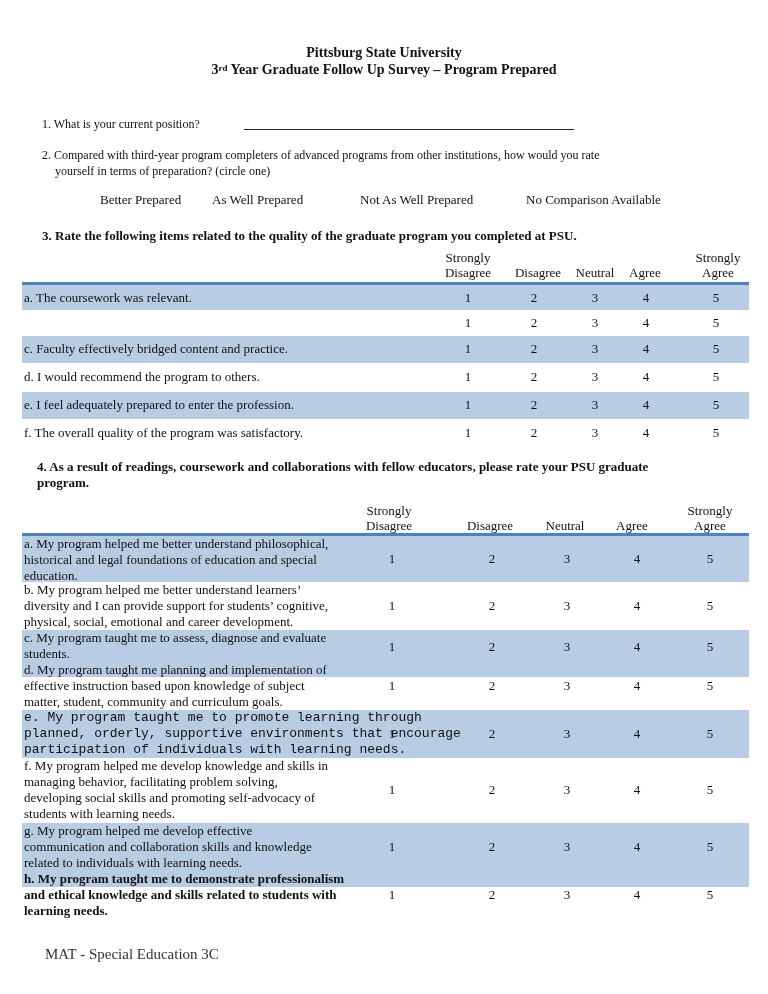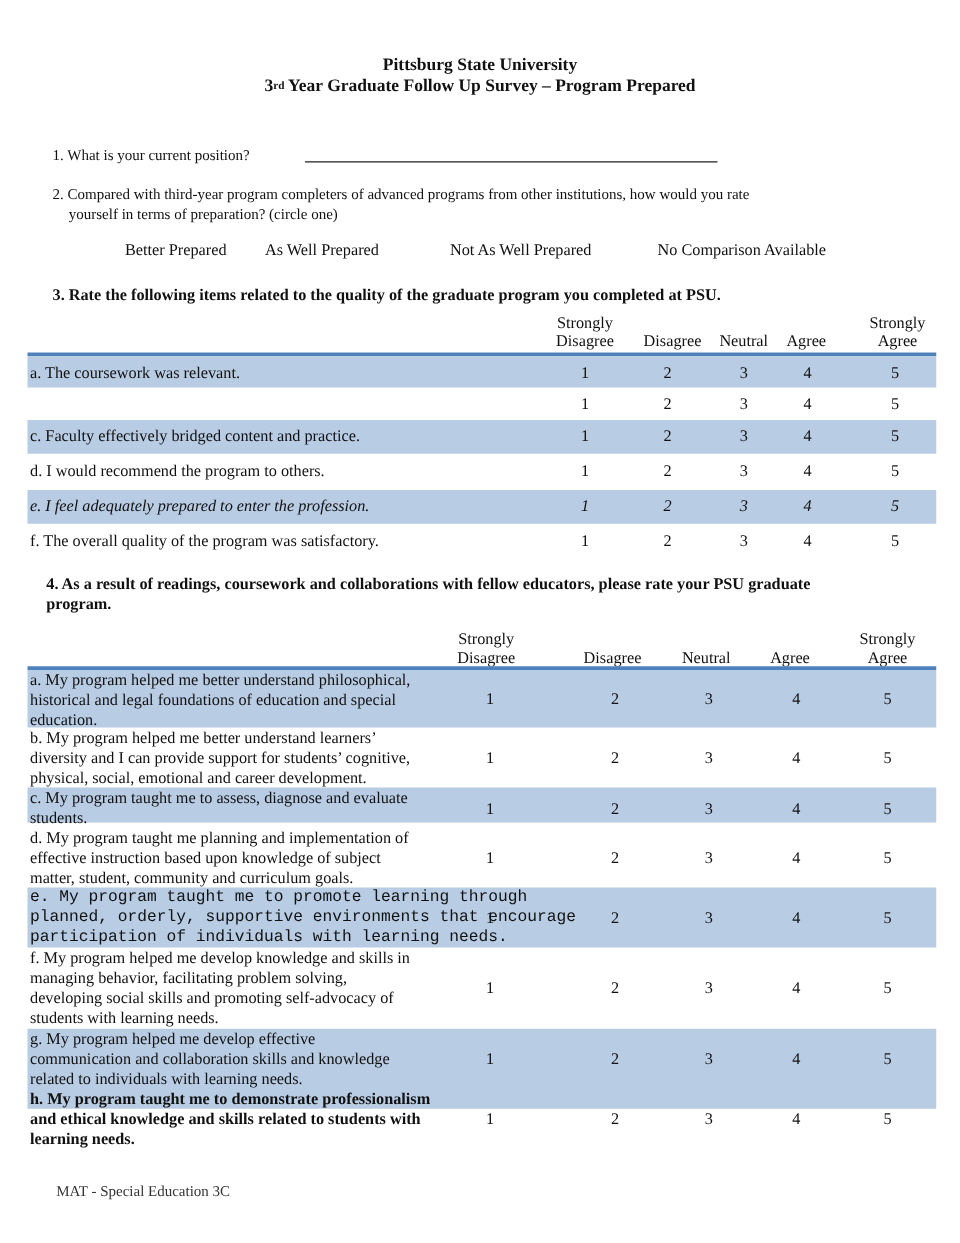--- a/index.html
+++ b/index.html
@@ -28,21 +28,21 @@
     .row {
       left: 22px; width: 727px; box-sizing: border-box;
     }
     .row.shaded { background: #b8cce4; }
     .row .label {
       position: absolute; left: 2px; font-size: 13px; line-height: 16px;
     }
     .row .num {
       position: absolute; width: 40px; text-align: center; font-size: 13px; line-height: 16px;
     }
-    .footer { font-size: 12px; color: #333; }
+    .footer { font-size: 15px; color: #333; }
   </style>
 </head>
 <body>
 
 <div class="abs title" style="top:44px;">Pittsburg State University</div>
 <div class="abs title" style="top:61px;"><span>3</span><sup>rd</sup><span> Year Graduate Follow Up Survey – Program Prepared</span></div>
 
 <div class="abs q" style="left:42px; top:116px;">1.  What is your current position?</div>
 <div class="abs answer-line" style="left:244px; top:129px; width:330px;"></div>
 
@@ -102,21 +102,21 @@
   <span class="num" style="left:674px; top:5px;">5</span>
 </div>
 <div class="abs row" style="top:364px; height:27px;">
   <span class="label" style="top:5px;">d. I would recommend the program to others.</span>
   <span class="num" style="left:426px; top:5px;">1</span>
   <span class="num" style="left:492px; top:5px;">2</span>
   <span class="num" style="left:553px; top:5px;">3</span>
   <span class="num" style="left:604px; top:5px;">4</span>
   <span class="num" style="left:674px; top:5px;">5</span>
 </div>
-<div class="abs row shaded" style="top:392px; height:27px;font-style:italic;">
+<div class="abs row shaded" style="top:392px; height:27px;">
   <span class="label" style="top:5px;">e. I feel adequately prepared to enter the profession.</span>
   <span class="num" style="left:426px; top:5px;">1</span>
   <span class="num" style="left:492px; top:5px;">2</span>
   <span class="num" style="left:553px; top:5px;">3</span>
   <span class="num" style="left:604px; top:5px;">4</span>
   <span class="num" style="left:674px; top:5px;">5</span>
 </div>
 <div class="abs row" style="top:420px; height:27px;">
   <span class="label" style="top:5px;">f. The overall quality of the program was satisfactory.</span>
   <span class="num" style="left:426px; top:5px;">1</span>
@@ -169,21 +169,21 @@
       <div>b. My program helped me better understand learners’</div>
       <div>diversity and I can provide support for students’ cognitive,</div>
       <div>physical, social, emotional and career development.</div>
     </span>
   <span class="num" style="left:350px; top:16px;">1</span>
   <span class="num" style="left:450px; top:16px;">2</span>
   <span class="num" style="left:525px; top:16px;">3</span>
   <span class="num" style="left:595px; top:16px;">4</span>
   <span class="num" style="left:668px; top:16px;">5</span>
 </div>
-<div class="abs row shaded" style="top:630px; height:28px;">
+<div class="abs row shaded" style="top:630px; height:47px;">
   <span class="label" style="top:0px;">
       <div>c. My program taught me to assess, diagnose and evaluate</div>
       <div>students.</div>
     </span>
   <span class="num" style="left:350px; top:9px;">1</span>
   <span class="num" style="left:450px; top:9px;">2</span>
   <span class="num" style="left:525px; top:9px;">3</span>
   <span class="num" style="left:595px; top:9px;">4</span>
   <span class="num" style="left:668px; top:9px;">5</span>
 </div>

